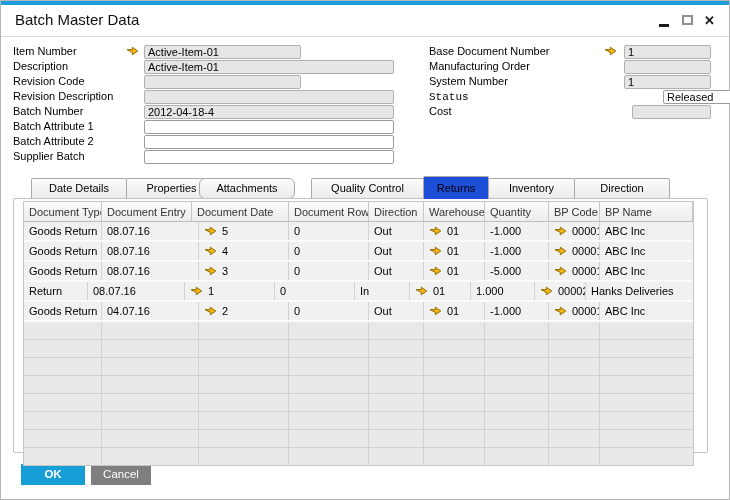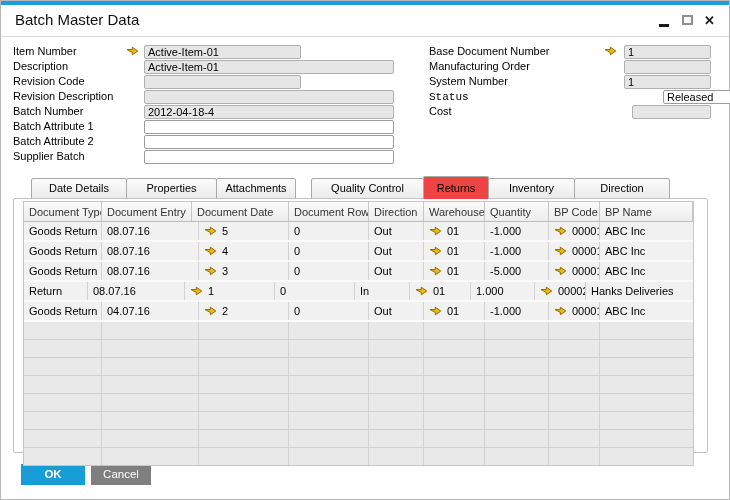--- a/index.html
+++ b/index.html
@@ -24,21 +24,21 @@
   .ffield .fval{display:inline-block;line-height:12px;}
   .gray{background:#e6e6e6;border:1px solid #b0b0b0;}
   .white{background:#fff;border:1px solid #9c9c9c;}
   .combo{background:#fff;border:1px solid #9c9c9c;}
   .combo-tri{position:absolute;right:4px;top:4px;width:0;height:0;
     border-left:4px solid transparent;border-right:4px solid transparent;border-top:5px solid #333;}
   .larrow{position:absolute;width:13px;height:10px;line-height:0;}
 
   .tab{position:absolute;top:177px;height:21px;box-sizing:border-box;background:linear-gradient(#fbfbfb,#ebebeb);
     border:1px solid #a9a9a9;text-align:center;line-height:19px;white-space:nowrap;z-index:1;border-radius:2px 2px 0 0;}
-  .tab.active{top:175px;height:23px;background:#ef4444;border-bottom:none;z-index:3;line-height:22px;}
+  .tab.active{top:175px;height:23px;background:#1d4ed8;border-bottom:none;z-index:3;line-height:22px;}
 
   .panel{position:absolute;left:12px;top:197px;width:695px;height:255px;box-sizing:border-box;
     border:1px solid #c3c3c3;border-radius:2px;background:#fff;z-index:2;}
   .grid{position:absolute;left:9px;top:2px;width:671px;box-sizing:border-box;border:1px solid #c6c6c6;background:#e9e9e9;}
   .grow{display:flex;}
   .gcell{box-sizing:border-box;border-right:1px solid #d2d2d2;padding-left:5px;overflow:hidden;white-space:nowrap;display:flex;align-items:center;}
   .gcell:last-child{border-right:none;}
   .ghead{background:linear-gradient(#fafafa,#ededed);border-bottom:1px solid #bdbdbd;height:19px;}
   .ghead .gcell{color:#333;border-right:1px solid #c6c6c6;}
   .gdata{background:#f1f1f1;border-bottom:2px solid #fbfbfb;height:18px;}
@@ -102,21 +102,21 @@
       <div class="ffield gray" style="left: 623px; top: 74px; width: 87px;"><span class="fval">1</span></div>
       <div class="flabel" style="left: 428px; top: 90px; font-family: Liberation Mono, monospace;">Status</div>
       <div class="ffield combo" style="left: 623px; top: 89px; width: 87px; margin-left: 39px;"><span class="fval">Released</span><span class="combo-tri"></span></div>
       <div class="flabel" style="left: 428px; top: 104px;">Cost</div>
       <div class="ffield gray" style="left: 631px; top: 104px; width: 79px;"><span class="fval"></span></div>
     </div>
 
   <div id="tabs">
       <div class="tab" style="left: 30px; width: 96px;">Date Details</div>
       <div class="tab" style="left: 125px; width: 91px;">Properties</div>
-      <div class="tab" style="left: 215px; width: 80px;">Attachments</div>
+      <div class="tab" style="left: 198px; width: 96px; border-radius: 6px;">Attachments</div>
       <div class="tab" style="left: 310px; width: 113px;">Quality Control</div>
       <div class="tab active" style="left: 422px; width: 66px;">Returns</div>
       <div class="tab" style="left: 487px; width: 87px;">Inventory</div>
       <div class="tab" style="left: 573px; width: 96px;">Direction</div>
     </div>
 
   <div class="panel">
     <div id="grid" class="grid">
         <div class="grow ghead">
           <div class="gcell" style="width: 78px;">Document Type</div>

